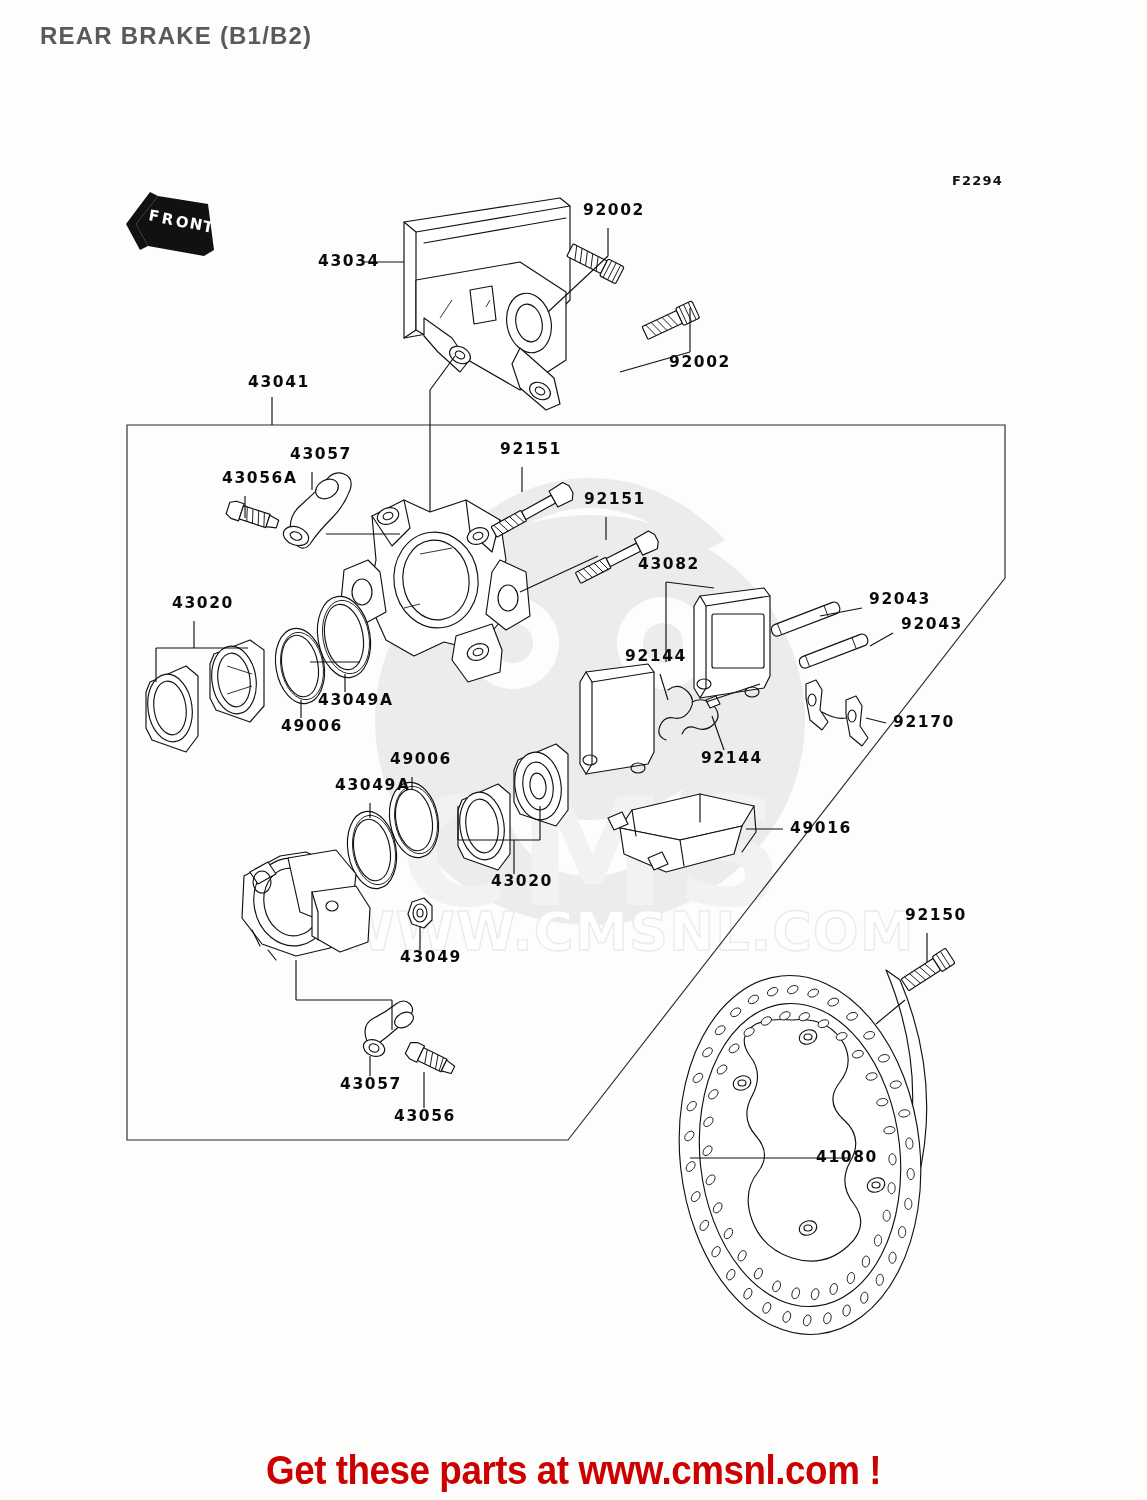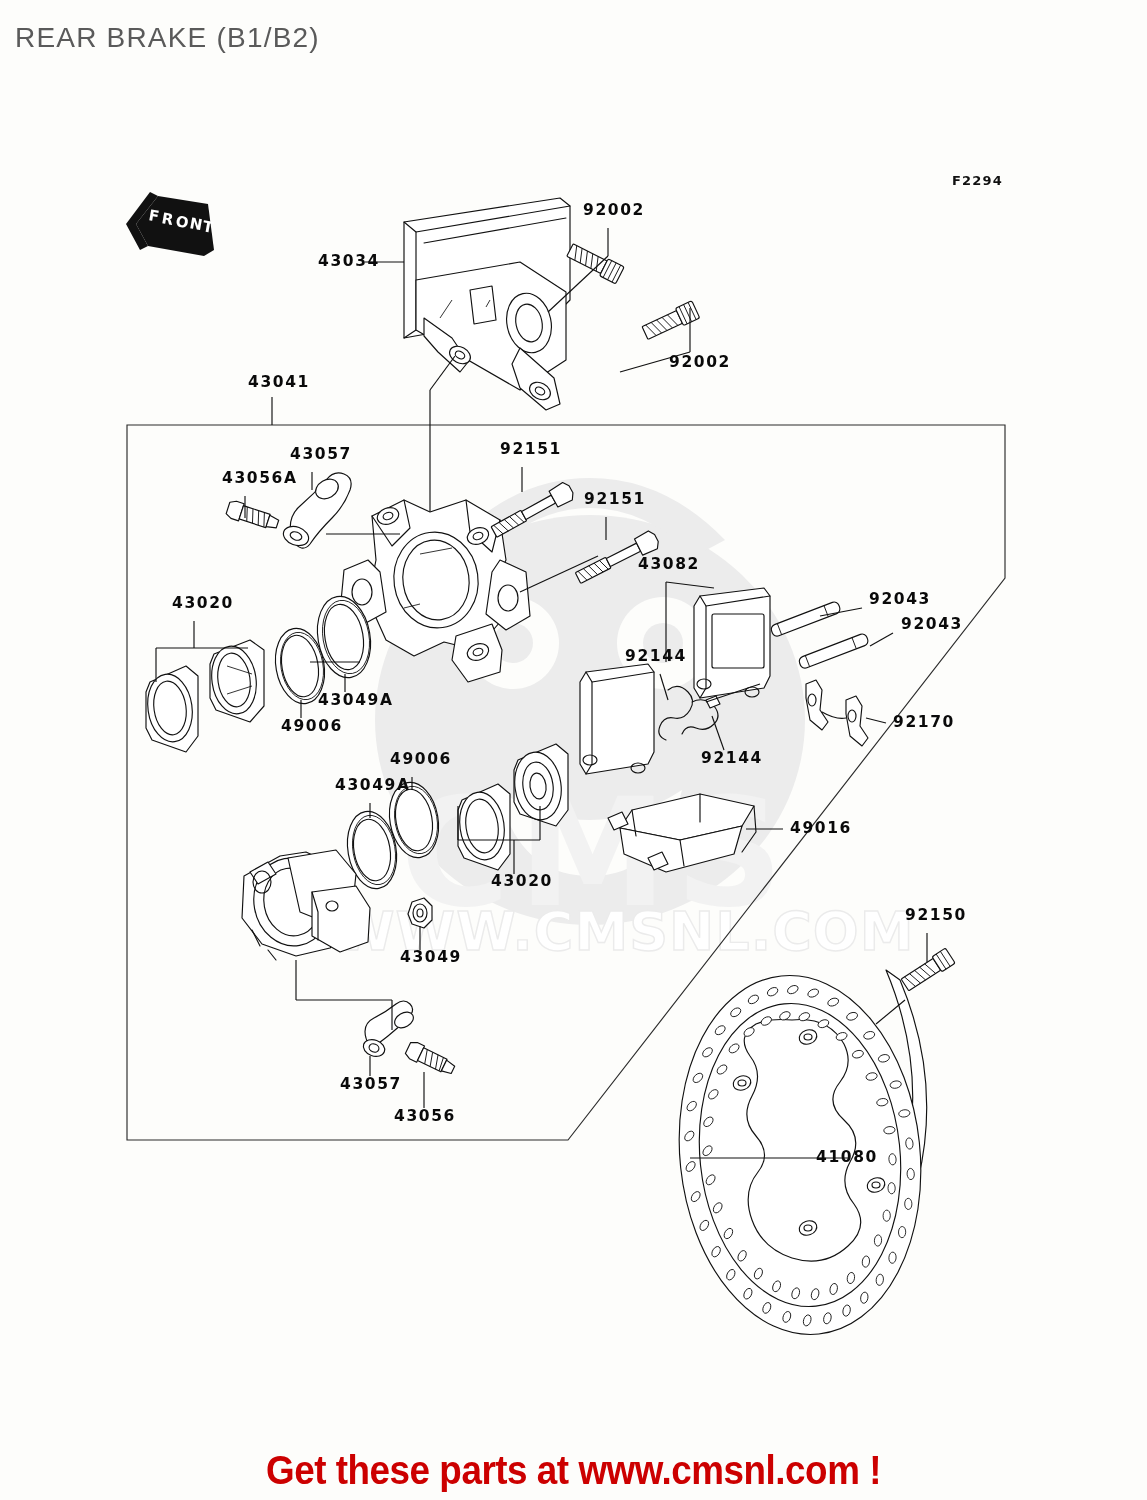--- a/index.html
+++ b/index.html
@@ -3,23 +3,23 @@
 <meta charset="utf-8">
 <style>
   html,body{margin:0;padding:0;}
   body{
     width:1147px;height:1500px;
     background:#fdfdfb;
     font-family:"Liberation Sans",sans-serif;
     overflow:hidden;position:relative;
   }
   #page-title{
-    position:absolute;left:15px;top:22px;
-    font-size:28px;letter-spacing:1.2px;
-    color:#5a5a5a;font-weight:400;
+    position:absolute;left:40px;top:22px;
+    font-size:24px;letter-spacing:1.2px;
+    color:#5a5a5a;font-weight:700;
     white-space:nowrap;
   }
   #diagram-stage{
     position:absolute;left:0;top:0;width:1147px;height:1500px;
   }
   #diagram-svg{display:block;}
   #footer-cta{
     position:absolute;left:0;right:0;top:1448px;
     text-align:center;
     color:#cc0000;

